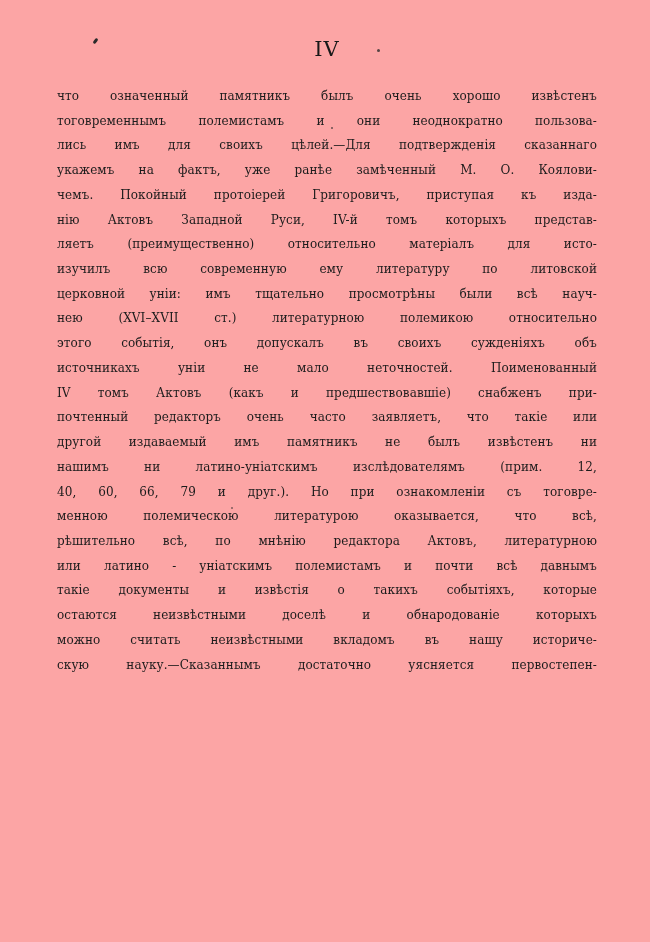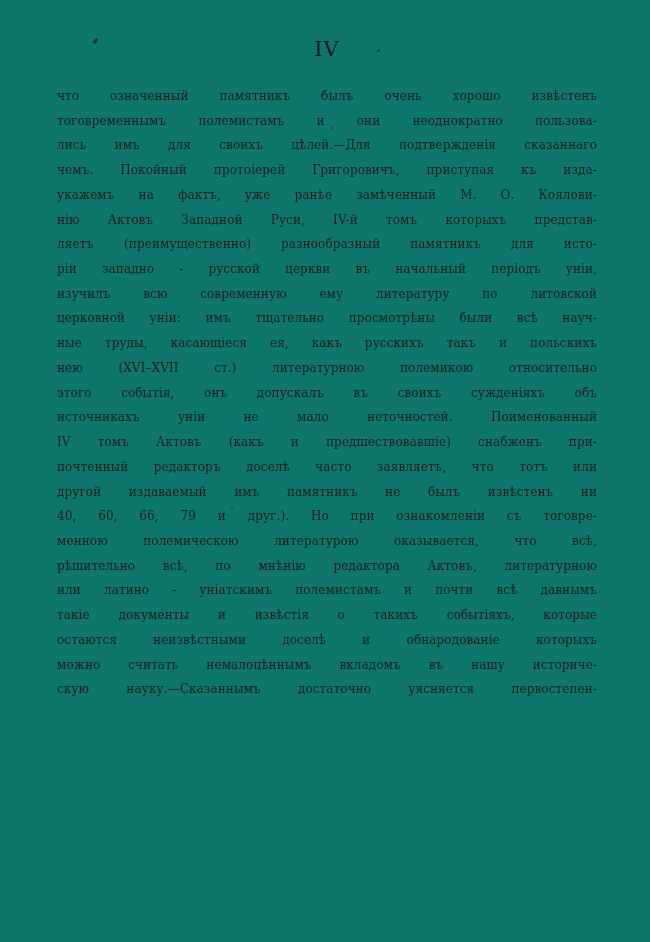--- a/index.html
+++ b/index.html
@@ -12,21 +12,21 @@
     background: #ffffff;
     position: relative;
     overflow: hidden;
     font-family: "DejaVu Serif", serif;
   }
   .page {
     position: absolute;
     left: 0; top: 0;
     width: 650px;
     height: 942px;
-    background: #0f766e;
+    background: #fca5a5;
   }
   .page-number {
     position: absolute;
     left: 57px;
     top: 36px;
     width: 540px;
     text-align: center;
     font-size: 21px;
     line-height: 26px;
     color: #181818;
@@ -60,41 +60,40 @@
 </head>
 <body>
 
 <div class="page">
   <div class="page-number">IV</div>
 
   <div class="text-block">
       <div class="line">что означенный памятникъ былъ очень хорошо извѣстенъ</div>
       <div class="line">тоговременнымъ полемистамъ и они неоднократно пользова-</div>
       <div class="line">лись имъ для своихъ цѣлей.—Для подтвержденія сказаннаго</div>
+      <div class="line">укажемъ на фактъ, уже ранѣе замѣченный М. О. Коялови-</div>
       <div class="line">чемъ. Покойный протоіерей Григоровичъ, приступая къ изда-</div>
-      <div class="line">укажемъ на фактъ, уже ранѣе замѣченный М. О. Коялови-</div>
       <div class="line">нію Актовъ Западной Руси, IV-й томъ которыхъ представ-</div>
-      <div class="line">ляетъ (преимущественно) разнообразный памятникъ для исто-</div>
-      <div class="line">ріи западно - русской церкви въ начальный періодъ уніи,</div>
+      <div class="line">ляетъ (преимущественно) относительно матеріалъ для исто-</div>
       <div class="line">изучилъ всю современную ему литературу по литовской</div>
       <div class="line">церковной уніи: имъ тщательно просмотрѣны были всѣ науч-</div>
-      <div class="line">ные труды, касающіеся ея, какъ русскихъ такъ и польскихъ</div>
       <div class="line">нею (XVI–XVII ст.) литературною полемикою относительно</div>
       <div class="line">этого событія, онъ допускалъ въ своихъ сужденіяхъ объ</div>
       <div class="line">источникахъ уніи не мало неточностей. Поименованный</div>
       <div class="line">IV томъ Актовъ (какъ и предшествовавшіе) снабженъ при-</div>
-      <div class="line">почтенный редакторъ доселѣ часто заявляетъ, что тотъ или</div>
+      <div class="line">почтенный редакторъ очень часто заявляетъ, что такіе или</div>
       <div class="line">другой издаваемый имъ памятникъ не былъ извѣстенъ ни</div>
+      <div class="line">нашимъ ни латино-уніатскимъ изслѣдователямъ (прим. 12,</div>
       <div class="line">40, 60, 66, 79 и друг.). Но при ознакомленіи съ тоговре-</div>
       <div class="line">менною полемическою литературою оказывается, что всѣ,</div>
       <div class="line">рѣшительно всѣ, по мнѣнію редактора Актовъ, литературною</div>
       <div class="line">или латино - уніатскимъ полемистамъ и почти всѣ давнымъ</div>
       <div class="line">такіе документы и извѣстія о такихъ событіяхъ, которые</div>
       <div class="line">остаются неизвѣстными доселѣ и обнародованіе которыхъ</div>
-      <div class="line">можно считать немалоцѣннымъ вкладомъ въ нашу историче-</div>
+      <div class="line">можно считать неизвѣстными вкладомъ въ нашу историче-</div>
       <div class="line">скую науку.—Сказаннымъ достаточно уясняется первостепен-</div>
     </div>
 
   <span class="speck speck1"></span>
   <span class="speck speck2"></span>
   <span class="speck speck3"></span>
   <span class="speck speck4"></span>
 </div>
 
 </body></html>

